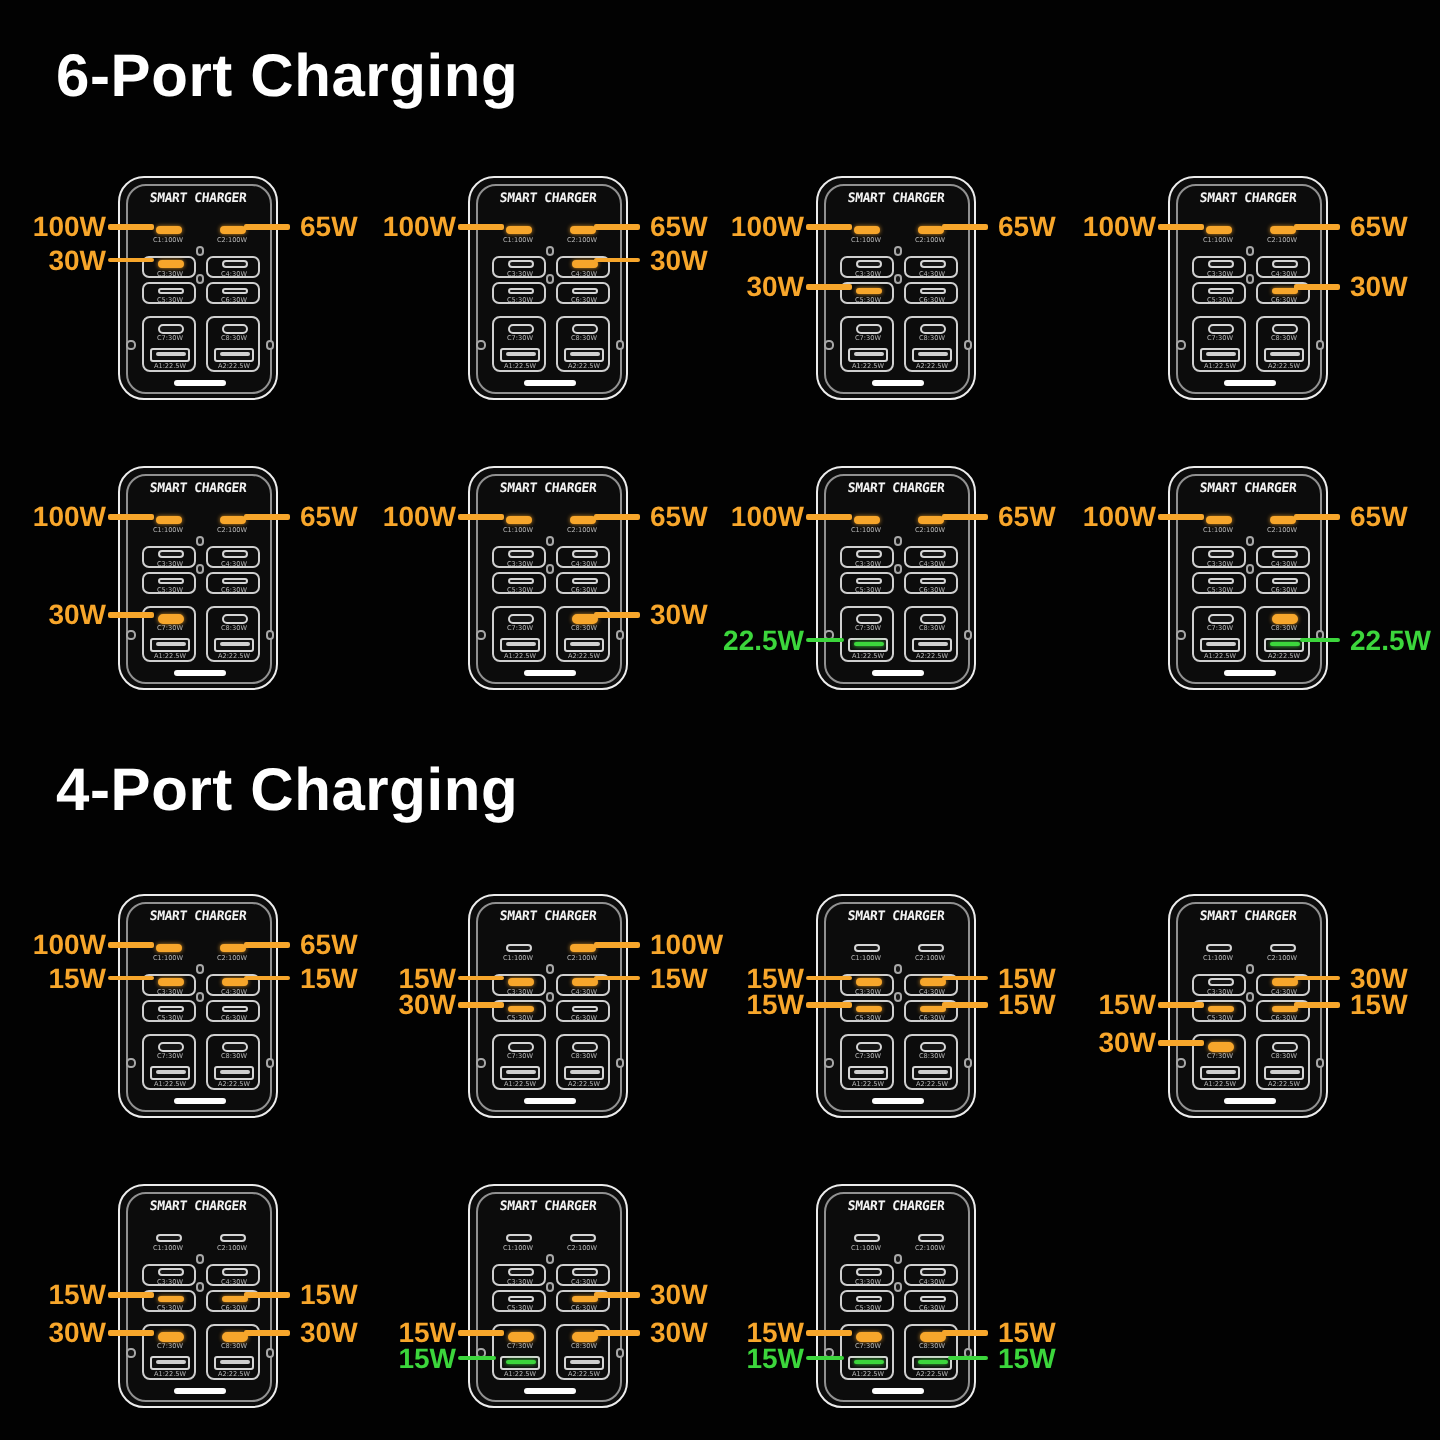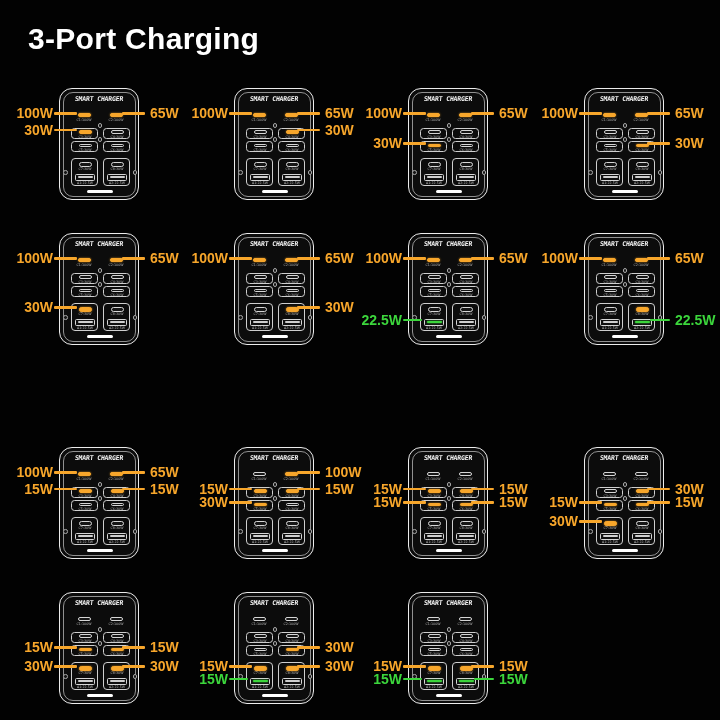--- a/index.html
+++ b/index.html
@@ -32,21 +32,21 @@
   .callout.orange{color:#f7a62b;}
   .callout.green{color:#3cd63c;}
   .cline{position:absolute;height:2.5px;border-radius:1px;}
   .cline.orange{background:#f7a62b;}
   .cline.green{background:#3cd63c;}
 </style>
 </head>
 <body>
 
 <div class="page" id="canvas">
-    <div class="section-title" style="top: 22px;">3-Port Charging</div>
+    <div class="section-title" style="top: 22px;">6-Port Charging</div>
     <div class="charger" style="left: 59px; top: 88px; width: 80px; height: 112px; position: absolute;">
       <div class="inline"></div>
       <div class="brand">SMART CHARGER</div>
       <div class="port pill on" style="left: 17.5px; top: 23.5px; width: 13px; height: 4px; position: absolute;"></div>
       <div class="plabel" style="left: 9px; top: 28.7px; width: 30px; height: 4px; position: absolute;">C1:100W</div>
       <div class="port pill on" style="left: 49.5px; top: 23.5px; width: 13px; height: 4px; position: absolute;"></div>
       <div class="plabel" style="left: 41px; top: 28.7px; width: 30px; height: 4px; position: absolute;">C2:100W</div>
       <div class="pbox" style="left: 10.5px; top: 38.5px; width: 27px; height: 11px; position: absolute;">
         <div class="port pill on" style="left: 7px; top: 1.8px; width: 13px; height: 3.5px; position: absolute;"></div>
         <div class="plabel" style="left: -1.5px; top: 6px; width: 30px; height: 4px; position: absolute;">C3:30W</div>
@@ -441,20 +441,21 @@
       <div class="circ" style="left: 3px; top: 81px; position: absolute;"></div>
       <div class="circ" style="left: 72.5px; top: 81px; position: absolute;"></div>
       <div class="bbar" style="left: 27px; top: 100.5px; width: 26px; height: 3.5px; position: absolute;"></div>
     </div>
     <div class="callout orange" style="position: absolute; right: 142px; top: 250px; text-align: right;">100W</div>
     <div class="cline orange" style="left: 579px; top: 257.25px; width: 22.5px; height: 2.5px; position: absolute;"></div>
     <div class="callout orange" style="left: 675px; top: 250px; position: absolute;">65W</div>
     <div class="cline orange" style="left: 646.5px; top: 257.25px; width: 23.5px; height: 2.5px; position: absolute;"></div>
     <div class="callout green" style="left: 675px; top: 311.5px; position: absolute;">22.5W</div>
     <div class="cline green" style="left: 650px; top: 318.75px; width: 20px; height: 2.5px; position: absolute;"></div>
+    <div class="section-title" style="top: 379px;">4-Port Charging</div>
     <div class="charger" style="left: 59px; top: 447px; width: 80px; height: 112px; position: absolute;">
       <div class="inline"></div>
       <div class="brand">SMART CHARGER</div>
       <div class="port pill on" style="left: 17.5px; top: 23.5px; width: 13px; height: 4px; position: absolute;"></div>
       <div class="plabel" style="left: 9px; top: 28.7px; width: 30px; height: 4px; position: absolute;">C1:100W</div>
       <div class="port pill on" style="left: 49.5px; top: 23.5px; width: 13px; height: 4px; position: absolute;"></div>
       <div class="plabel" style="left: 41px; top: 28.7px; width: 30px; height: 4px; position: absolute;">C2:100W</div>
       <div class="pbox" style="left: 10.5px; top: 38.5px; width: 27px; height: 11px; position: absolute;">
         <div class="port pill on" style="left: 7px; top: 1.8px; width: 13px; height: 3.5px; position: absolute;"></div>
         <div class="plabel" style="left: -1.5px; top: 6px; width: 30px; height: 4px; position: absolute;">C3:30W</div>

